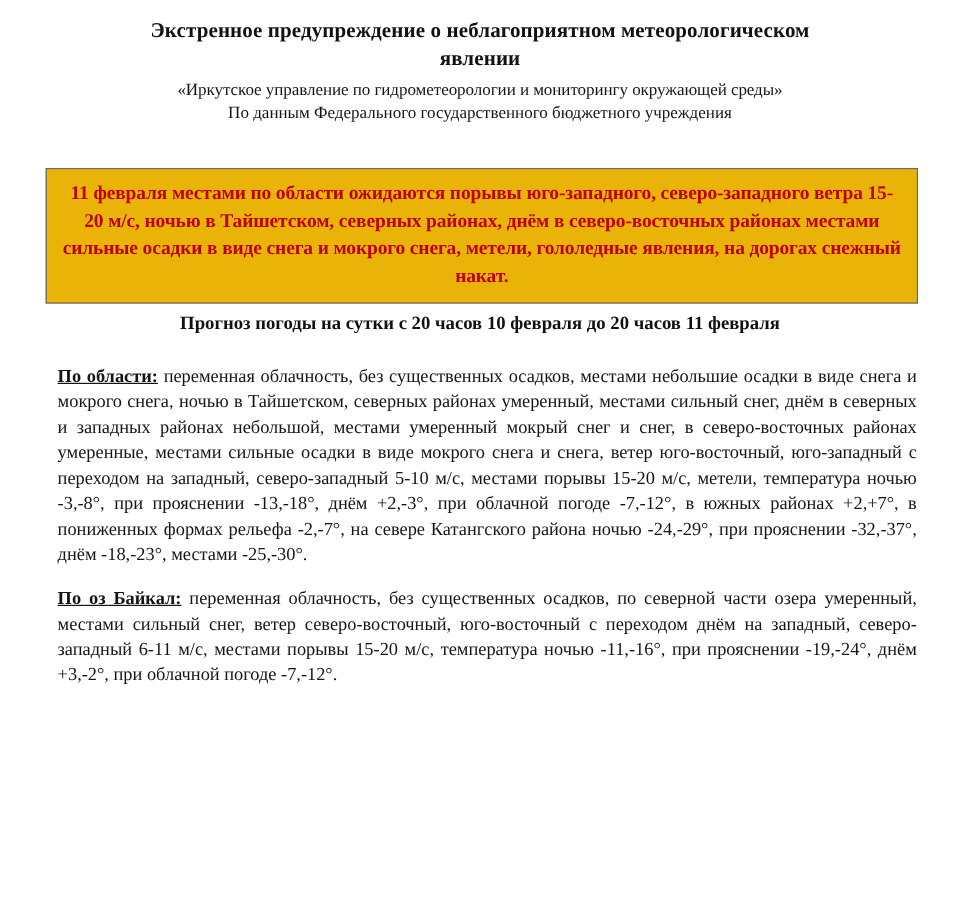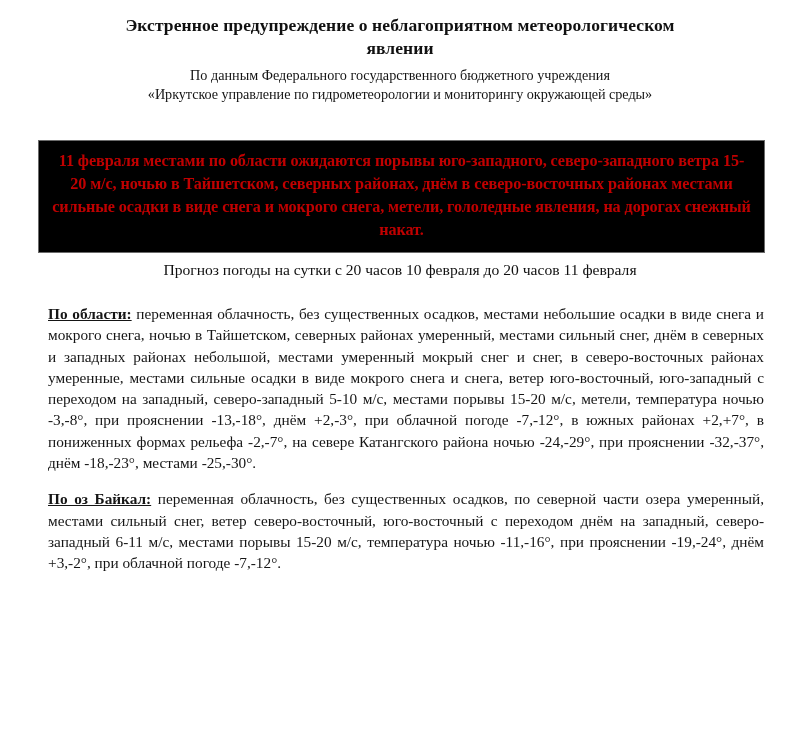--- a/index.html
+++ b/index.html
@@ -49,41 +49,41 @@
   }
 
   
   .warning-box {
     position: absolute;
     left: 38px;
     top: 140px;
     width: 727px;
     box-sizing: border-box;
     border: 1px solid #6b6b6b;
-    background: #000000;
+    background: #eab308;
     padding: 9px 12px 10px 12px;
   }
   .warning-text {
     color: #c00000;
     font-weight: bold;
     font-size: 16.2px;
     line-height: 1.42;
     text-align: center;
     margin: 0;
     letter-spacing: -0.1px;
   }
 
   
   .forecast-headline {
     position: absolute;
     left: 0;
     top: 261px;
     width: 800px;
     text-align: center;
-    font-weight: normal;
+    font-weight: bold;
     font-size: 15.6px;
     color: #111;
   }
 
   
   .body-wrap {
     position: absolute;
     left: 48px;
     top: 303px;
     width: 716px;
@@ -108,22 +108,22 @@
   .para-city   { margin-bottom: 14px; }
 </style>
 </head>
 <body>
 
 <div class="page">
 
   <div class="header">
     <h1 class="doc-title">Экстренное предупреждение о неблагоприятном метеорологическом явлении</h1>
     <div class="subtitle-block">
+      <div class="subtitle-line wide">«Иркутское управление по гидрометеорологии и мониторингу окружающей среды»</div>
       <div class="subtitle-line">По данным Федерального государственного бюджетного учреждения</div>
-      <div class="subtitle-line wide">«Иркутское управление по гидрометеорологии и мониторингу окружающей среды»</div>
     </div>
   </div>
 
   <div class="warning-box">
     <p class="warning-text">11 февраля местами по области ожидаются порывы юго-западного, северо-западного ветра 15-20 м/с, ночью в Тайшетском, северных районах, днём в северо-восточных районах местами сильные осадки в виде снега и мокрого снега, метели, гололедные явления, на дорогах снежный накат.</p>
   </div>
 
   <div class="forecast-headline">Прогноз погоды на сутки  с 20 часов 10 февраля до 20 часов 11 февраля</div>
 
   <div class="body-wrap">

